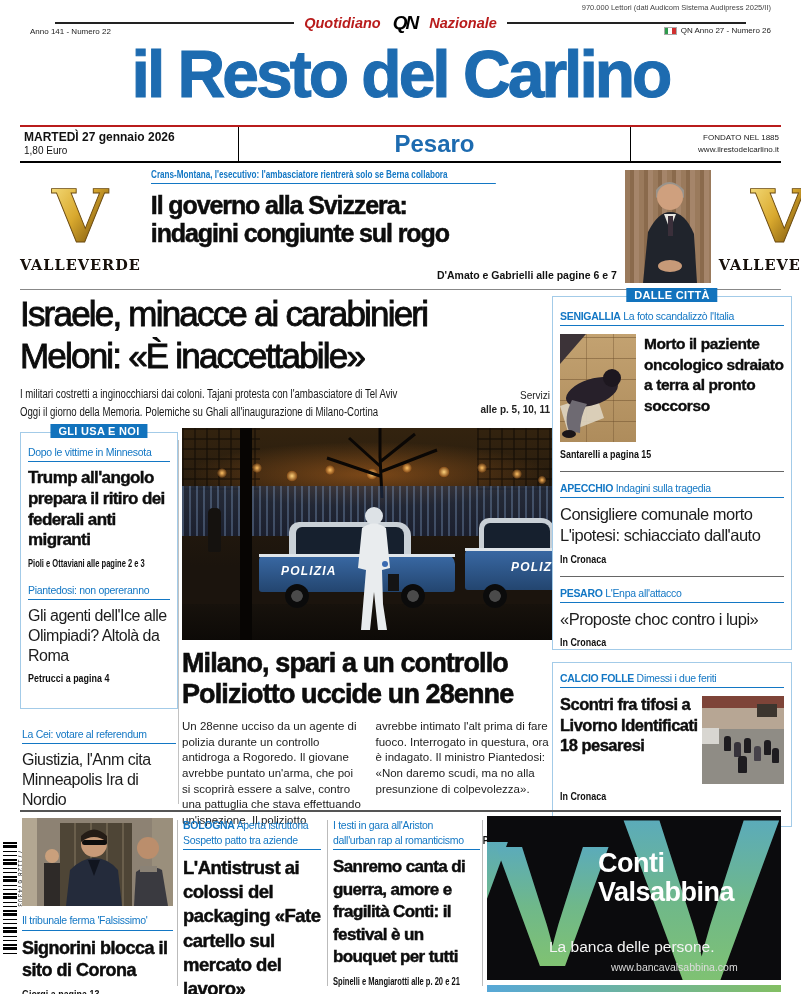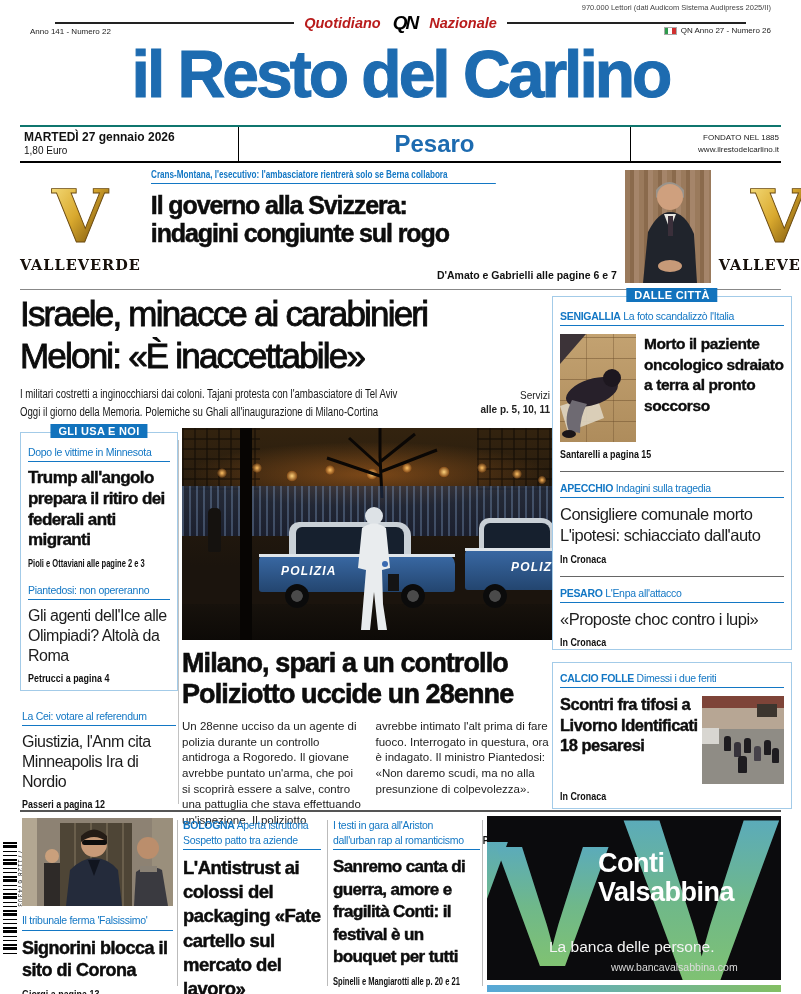--- a/index.html
+++ b/index.html
@@ -13,21 +13,21 @@
   .qnrow .label { font-size:14.5px; font-weight:700; font-style:italic; color:#b91c1c; }
   .qnlogo { font-size:19px; font-weight:700; font-style:italic; letter-spacing:-2px; color:#000; padding:0 2px; }
   .edl { position:absolute; top:27px; left:30px; font-size:8px; color:#222; }
   .edr { position:absolute; top:26px; right:30px; font-size:8px; color:#222; display:flex; align-items:center; gap:4px; }
   .flag { display:inline-flex; width:13px; height:8px; border:0.5px solid #aaa; }
   .flag i { flex:1; } .flag i:nth-child(1){background:#2e9a4c;} .flag i:nth-child(2){background:#fff;} .flag i:nth-child(3){background:#d03030;}
 
   .masthead { position:absolute; top:33px; left:0; width:100%; text-align:center; font-size:66px; font-weight:700; letter-spacing:-3px; color:#1d6bb0; line-height:1.25; -webkit-text-stroke:1px #1d6bb0; }
 
   
-  .datebar { position:absolute; top:125px; left:20px; right:20px; height:38px; border-top:2px solid #0f766e; border-bottom:2px solid #000; display:flex; }
+  .datebar { position:absolute; top:125px; left:20px; right:20px; height:38px; border-top:2px solid #b91c1c; border-bottom:2px solid #000; display:flex; }
   .db-left { width:218px; padding:3px 4px; }
   .db-date { font-size:12px; font-weight:700; }
   .db-price { font-size:10px; margin-top:1px; }
   .db-center { flex:1; border-left:1px solid #000; border-right:1px solid #000; display:flex; align-items:center; justify-content:center; font-size:24px; font-weight:700; color:#1d6bb0; }
   .db-right { width:150px; padding:5px 2px; text-align:right; font-size:8px; line-height:1.5; color:#222; }
 
   
   .topband { position:absolute; top:166px; left:20px; right:20px; height:121px; display:flex; }
   .vvad { width:150px; display:flex; flex-direction:column; align-items:center; justify-content:center; gap:2px; }
   .vvad svg { width:72px; height:74px; }
@@ -44,21 +44,21 @@
 
   
   .lead { position:absolute; top:293px; left:20px; width:530px; }
   .lead-h { font-size:35px; font-weight:400; letter-spacing:-1.8px; line-height:1.2; color:#0c0c0c; -webkit-text-stroke:0.9px #0c0c0c; }
   .deck { position:relative; height:40px; margin-top:9px; }
   .deck-text { position:absolute; left:0; top:0; width:600px; transform:scaleX(0.77); transform-origin:0 0; font-size:12.5px; line-height:1.4; color:#161616; }
   .services { position:absolute; right:0; top:3px; text-align:right; font-size:10px; line-height:1.35; color:#222; }
   .services .b { font-weight:700; }
 
   
-  .bluebox { position:relative; border:1.5px solid #a3cbe8; padding:12px 7px 4px; background:#fff; }
+  .bluebox { position:relative; border:1.5px solid #a3cbe8; padding:12px 7px 22px; background:#fff; }
   .tag { position:absolute; top:-9px; left:50%; transform:translateX(-50%); background:#1273bd; color:#fff; font-size:11px; font-weight:700; padding:1px 8px; white-space:nowrap; letter-spacing:0.3px; }
   .kick { font-size:10.5px; letter-spacing:-0.3px; color:#1377c4; border-bottom:1px solid #1377c4; padding-bottom:2px; margin-bottom:6px; line-height:1.35; }
   .kick .place { font-weight:700; }
   .by { display:inline-block; white-space:nowrap; font-size:10.5px; font-weight:700; color:#101010; margin-top:6px; transform:scaleX(0.85); transform-origin:0 50%; }
   .by--xtight { transform:scaleX(0.72); }
   .by-r { text-align:right; }
 
   
   .leftcol { position:absolute; top:432px; left:20px; width:158px; }
   .usa { min-height:246px; }

